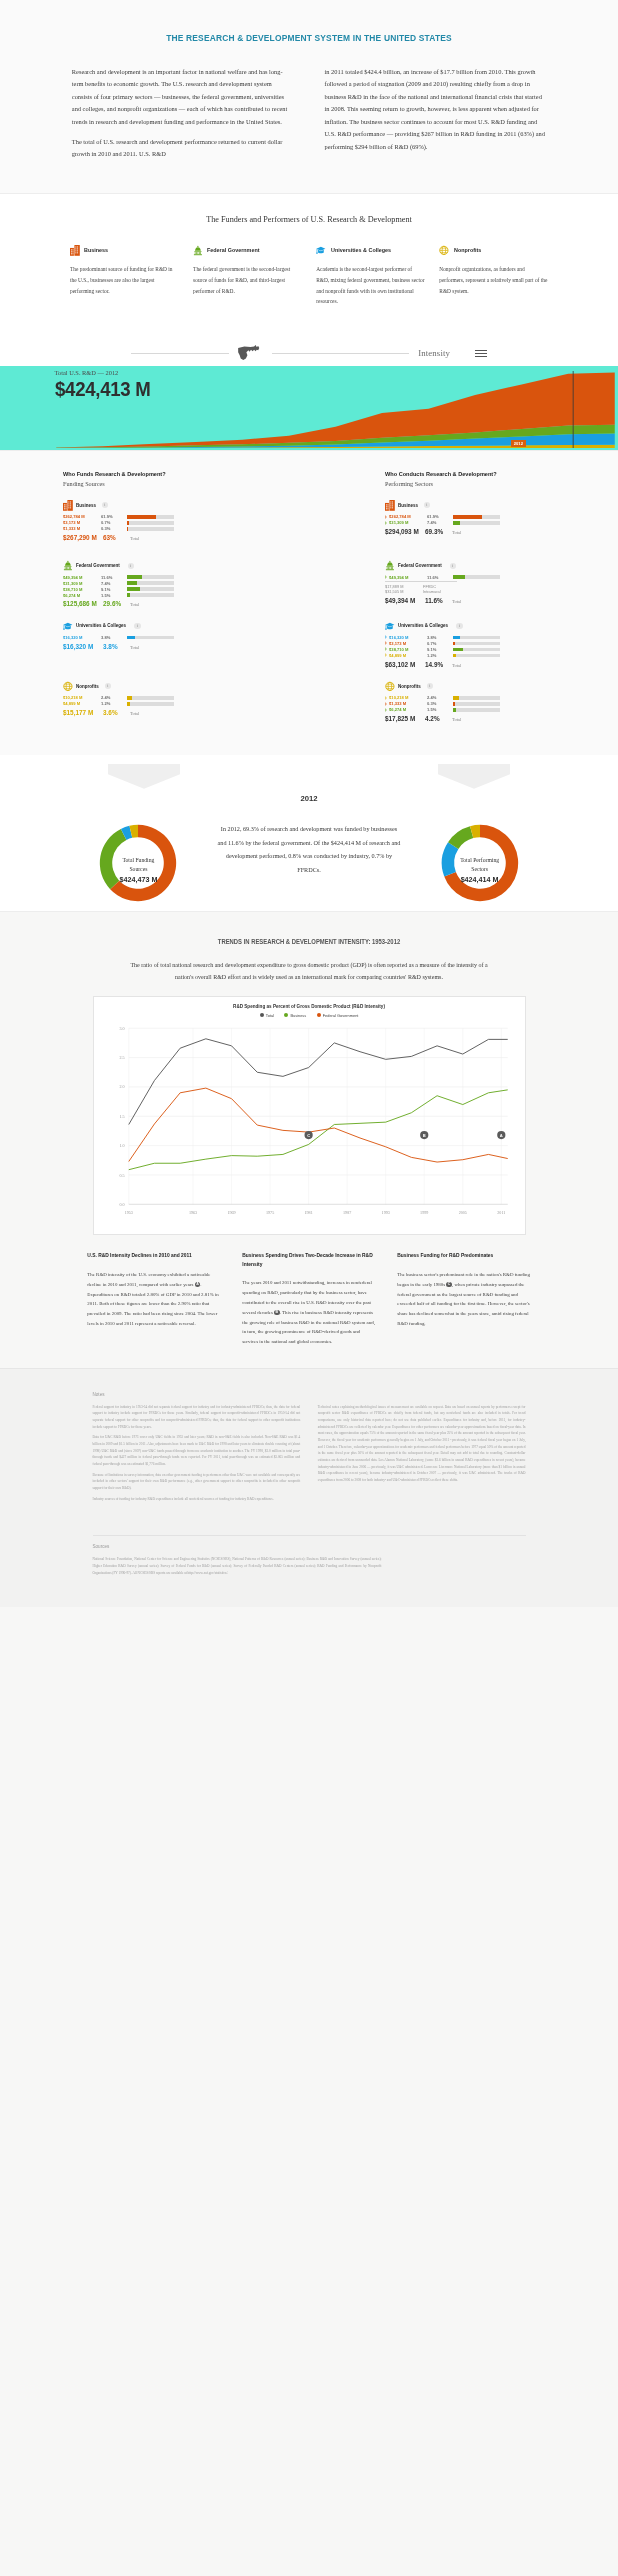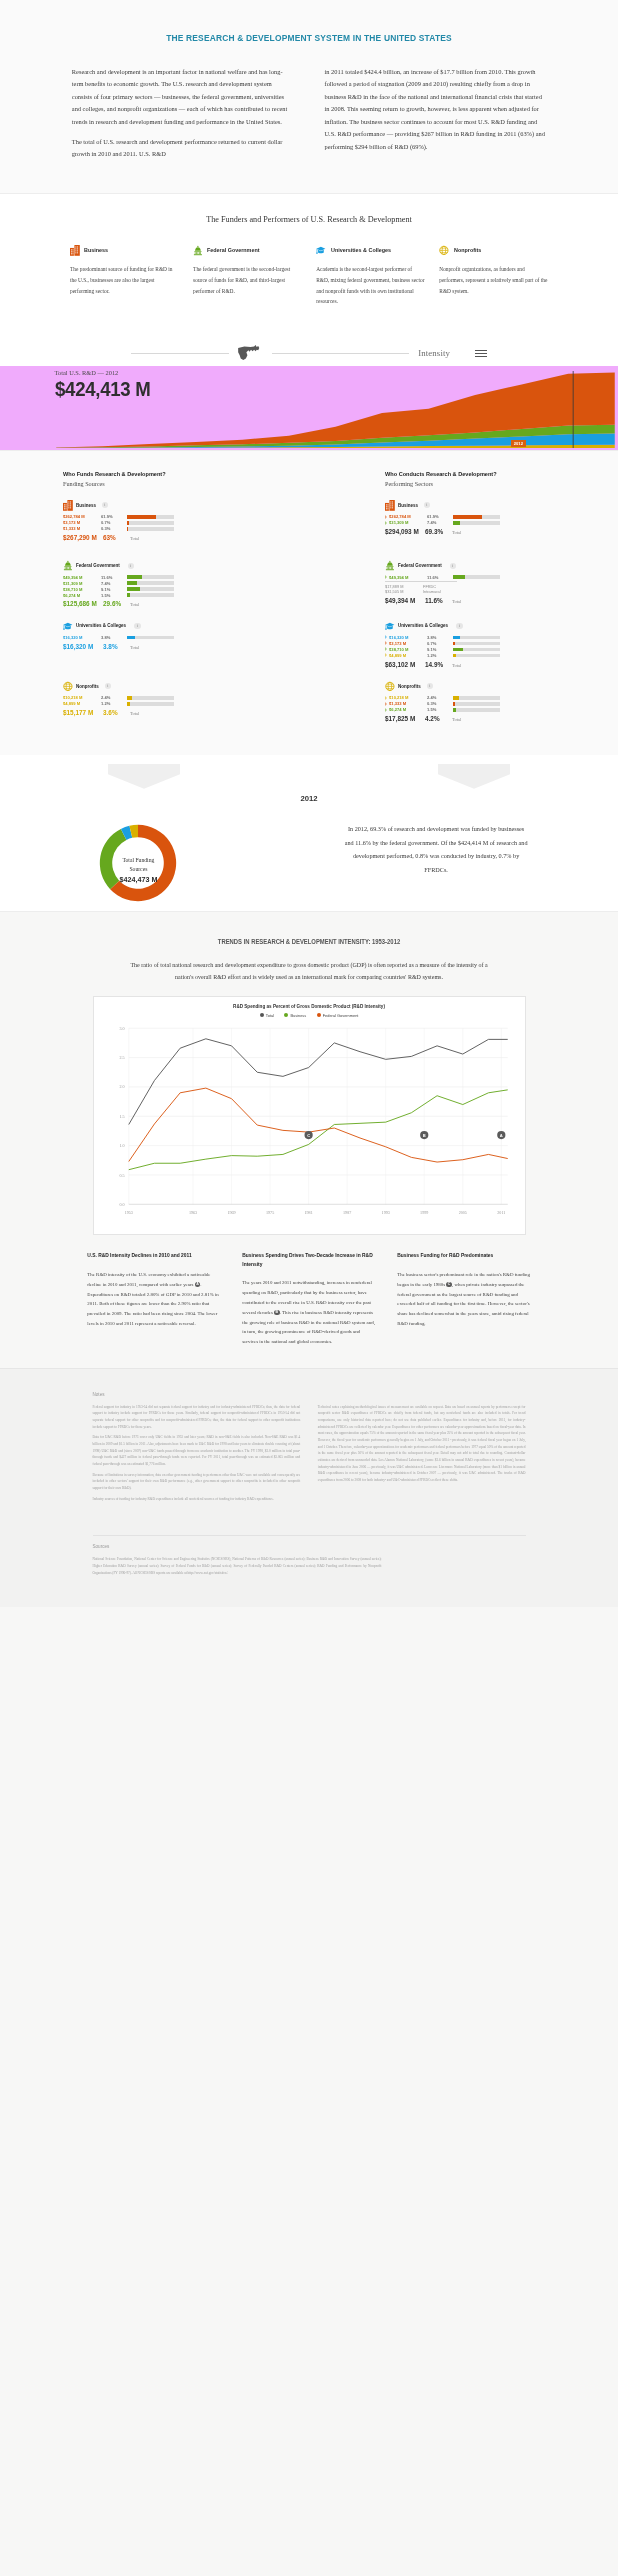--- a/index.html
+++ b/index.html
@@ -62,21 +62,21 @@
   .map-ico { margin:0 8.2px; }
   .national {
     font-size:8.8px; color:#6c6c6c; margin-left:9.3px; letter-spacing:0.1px;
   }
   .hamburger { margin-left:25px; display:inline-block; }
   .hamburger span {
     display:block; width:12.4px; height:1px; background:#555; margin:2.1px 0;
   }
 
   
-  .areawrap { background:#f0abfc; padding:3.1px 0 0; }
+  .areawrap { background:#5eead4; padding:3.1px 0 0; }
   .area-inner { max-width:567px; margin:0 auto; padding:0 29px; position:relative; }
   .kicker { font-size:6.4px; color:#4a4a4a; margin-bottom:2.1px; }
   .bignum {
     font-family:"Liberation Sans", sans-serif; font-weight:bold;
     font-size:19.6px; color:#2f2f2f; letter-spacing:-0.3px;
     transform:scaleX(.95); transform-origin:left center;
   }
   .areachart { position:relative; margin-top:-30px; }
   .yearchip {
     position:absolute; right:38px; bottom:3.1px;
@@ -697,20 +697,33 @@
           <path d="M 78.40396368974584 22.88501141379328 A 74 74 0 0 1 95.00000000000006 21 L 95.00000000000003 45 A 50 50 0 0 0 83.78646195253097 46.27365636067114 Z" fill="#d9b000"></path>
         </svg>
       <div class="donutlabel" style="margin-top:-58px;position:relative">
         <div class="t1">Total Funding</div>
         <div class="t1">Sources</div>
         <div class="t2">$424,473 M</div>
       </div>
     </div>
     <div class="donutmid">
       <p>In 2012, 69.3% of research and development was funded by businesses and 11.6% by the federal government. Of the $424,414 M of research and development performed, 0.8% was conducted by industry, 0.7% by FFRDCs.</p>
+    </div>
+    <div>
+      <svg width="98" height="98" viewBox="0 0 190 190" id="donut-right">
+          <path d="M 95 21 A 74 74 0 1 1 25.695308380633776 120.93953969415317 L 48.17250566259039 112.52671600956295 A 50 50 0 1 0 95 45 Z" fill="#d9540d"></path>
+          <path d="M 25.695308380633776 120.93953969415317 A 74 74 0 0 1 33.02292503688151 54.566818341664096 L 53.123597997892915 67.68028266328655 A 50 50 0 0 0 48.17250566259039 112.52671600956295 Z" fill="#1a9fe0"></path>
+          <path d="M 33.02292503688151 54.566818341664096 A 74 74 0 0 1 75.69772853454765 23.56175872633773 L 81.95792468550516 46.7309180583363 A 50 50 0 0 0 53.123597997892915 67.68028266328655 Z" fill="#66a81e"></path>
+          <path d="M 75.69772853454765 23.56175872633773 A 74 74 0 0 1 94.99999999999999 21 L 94.99999999999999 45 A 50 50 0 0 0 81.95792468550516 46.7309180583363 Z" fill="#d9b000"></path>
+        </svg>
+      <div class="donutlabel" style="margin-top:-58px;position:relative">
+        <div class="t1">Total Performing</div>
+        <div class="t1">Sectors</div>
+        <div class="t2">$424,414 M</div>
+      </div>
     </div>
   </div>
 </section>
 
 <section class="trendband">
   <div class="trendtitle">TRENDS IN RESEARCH &amp; DEVELOPMENT INTENSITY: 1953-2012</div>
   <div class="trendintro">The ratio of total national research and development expenditure to gross domestic product (GDP) is often reported as a measure of the intensity of a nation's overall R&amp;D effort and is widely used as an international mark for comparing countries' R&amp;D systems.</div>
 
   <div class="chartbox">
     <div class="chart-h">R&amp;D Spending as Percent of Gross Domestic Product (R&amp;D Intensity)</div>

